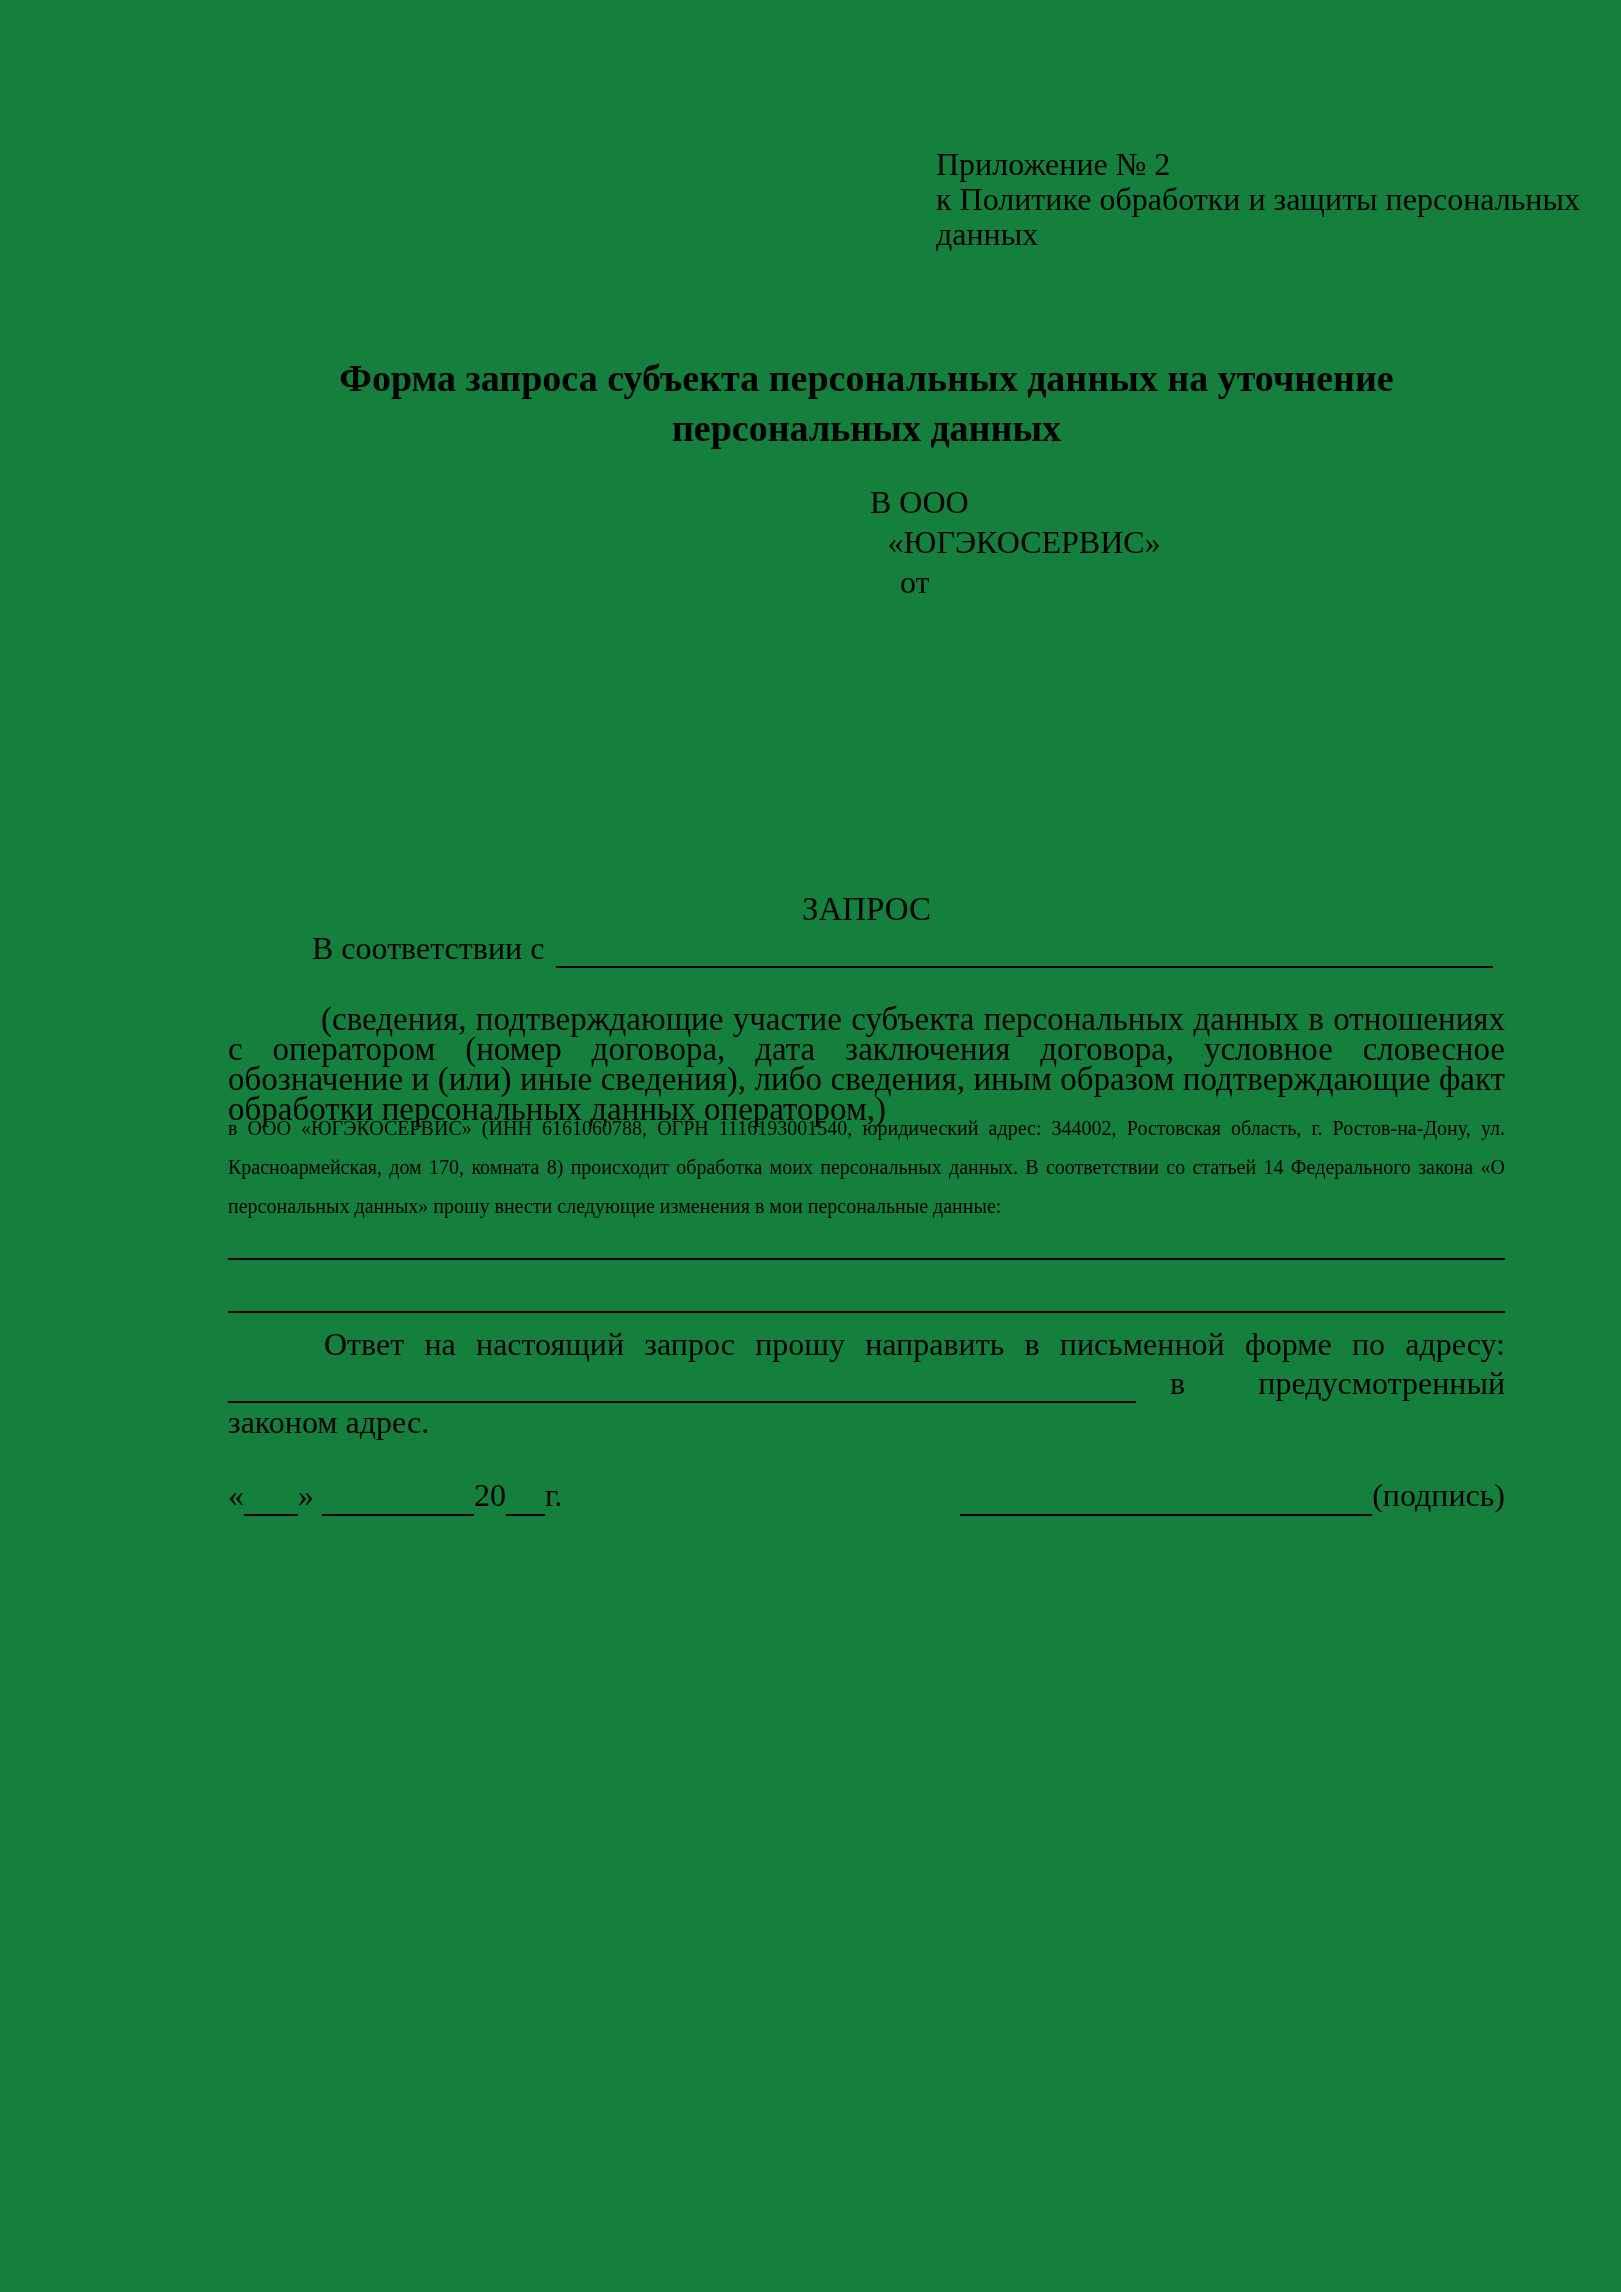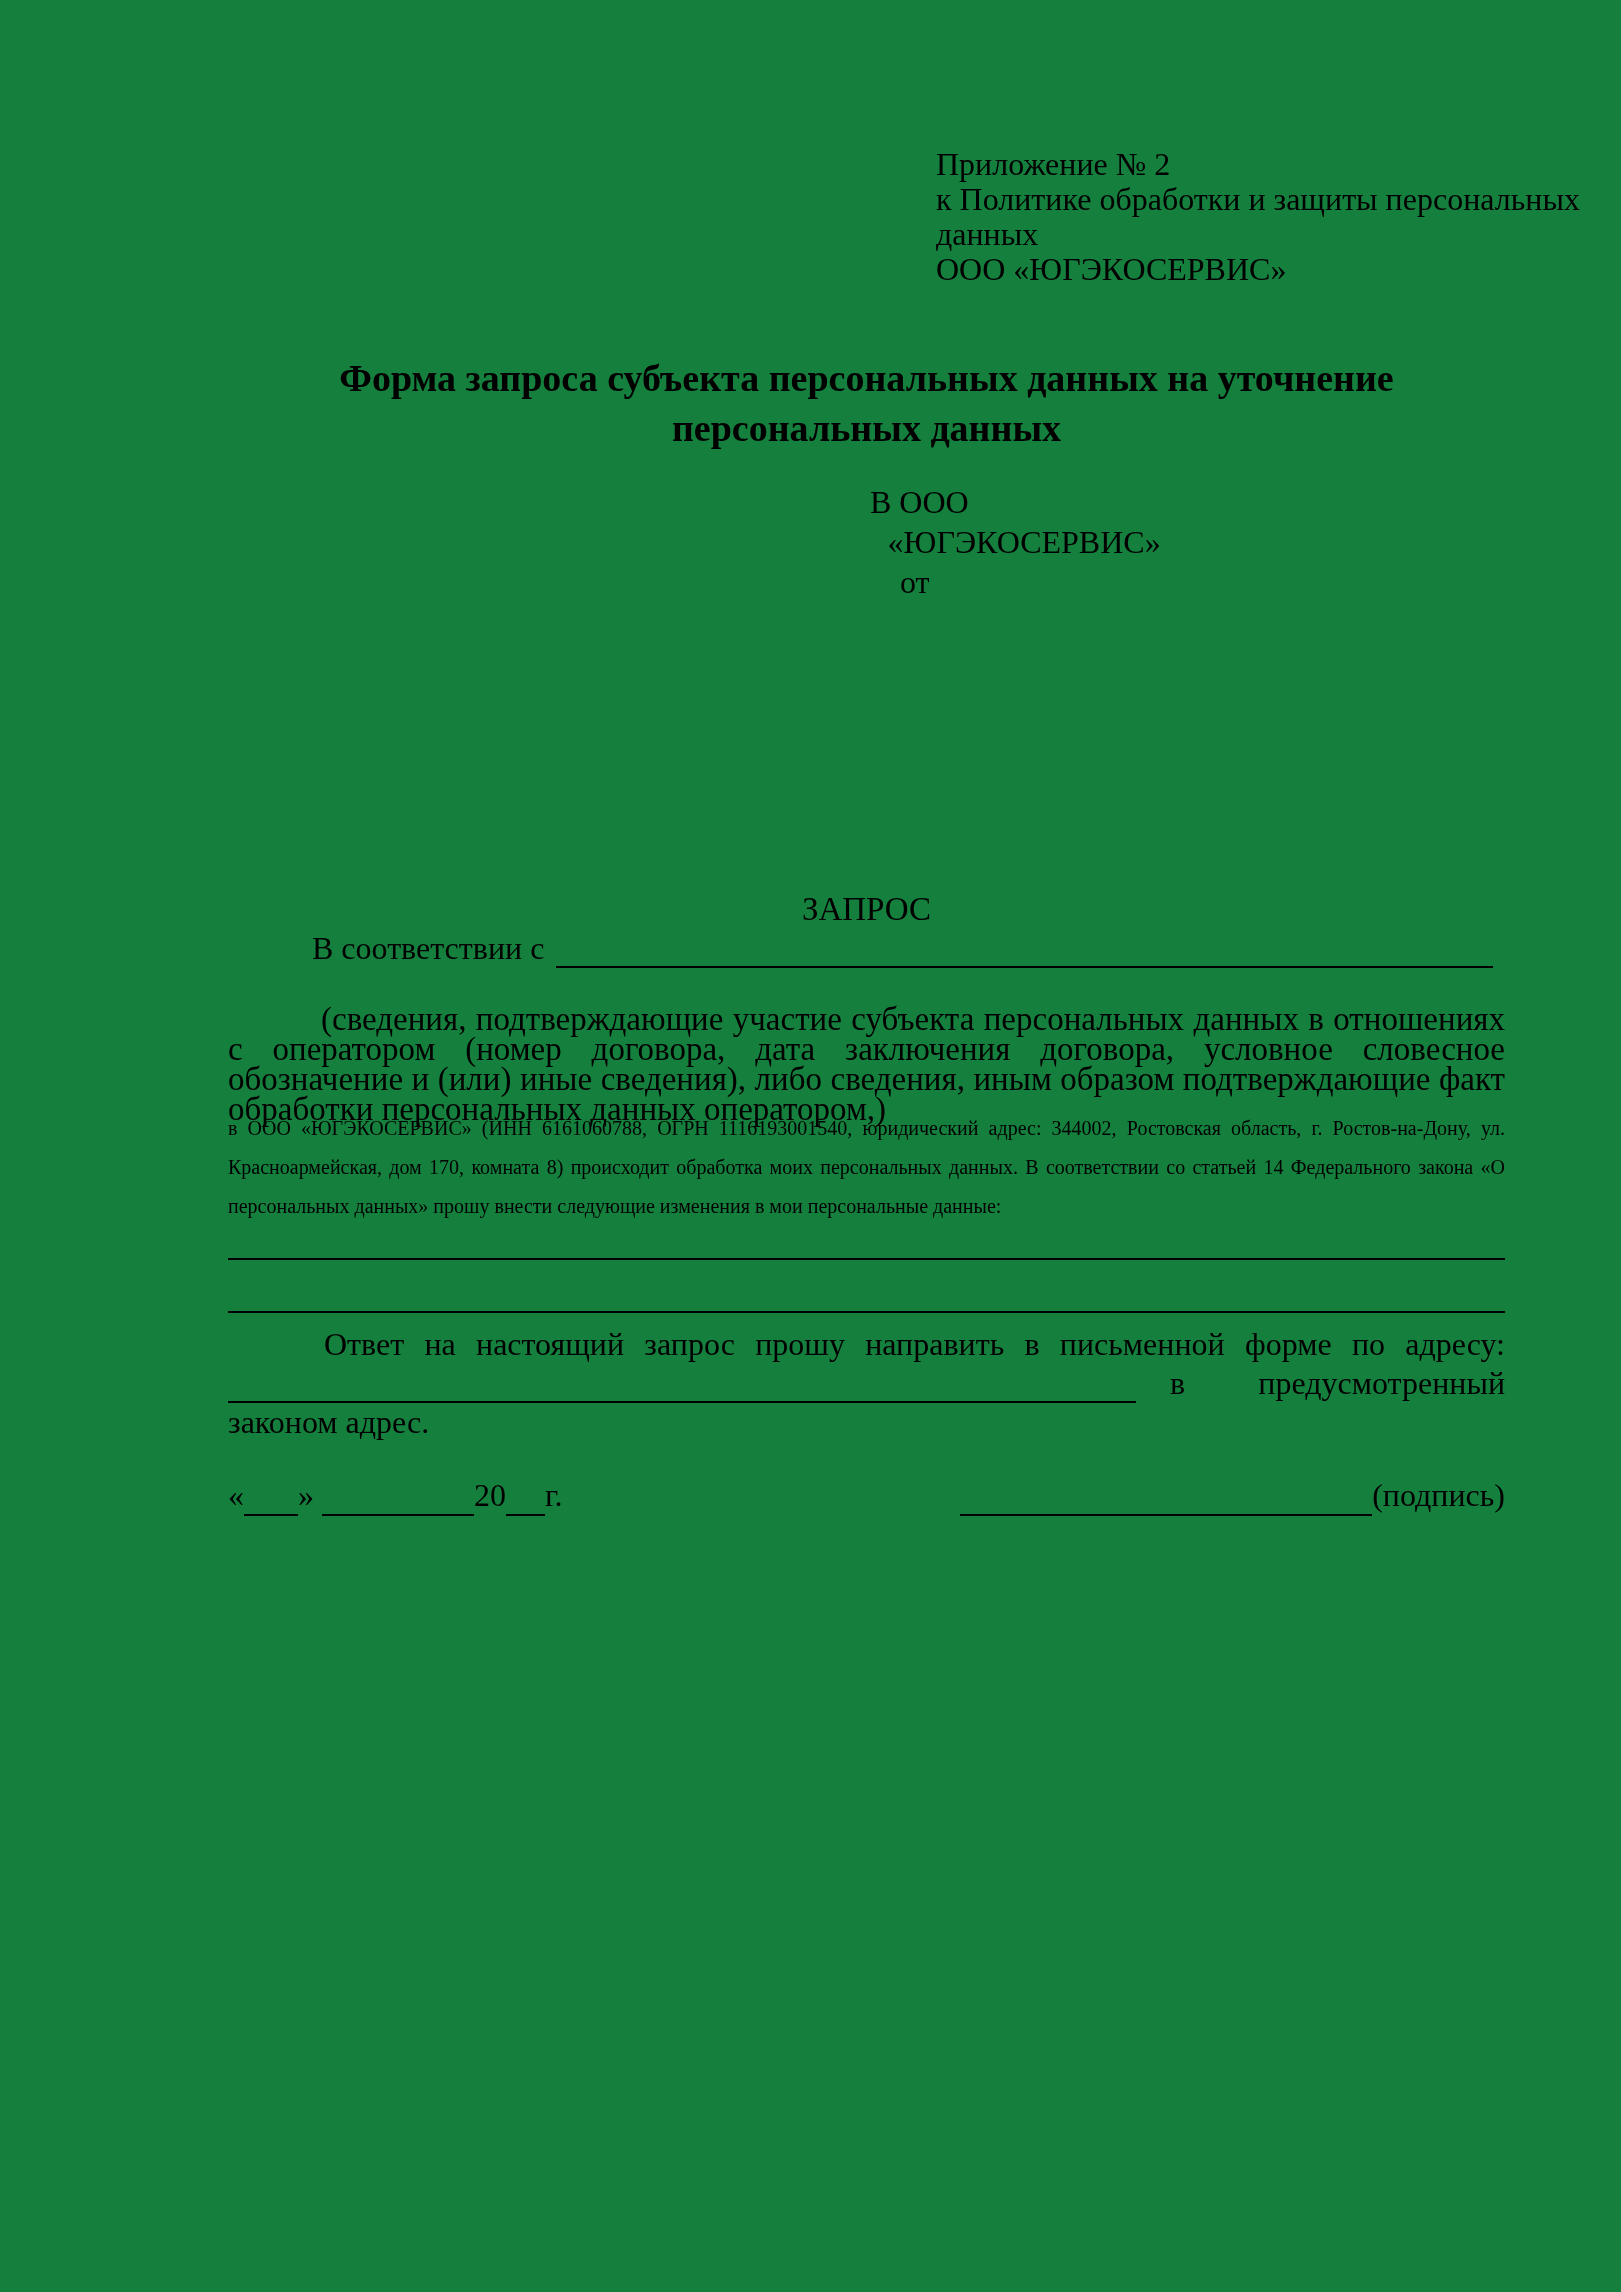--- a/index.html
+++ b/index.html
@@ -98,21 +98,20 @@
 </style>
 </head>
 <body>
 
 <div class="page">
 
   <div class="header-block">
     <div>Приложение № 2</div>
     <div>к Политике обработки и защиты персональных</div>
     <div>данных</div>
-    <div>ООО «ЮГЭКОСЕРВИС»</div>
   </div>
 
   <div class="doc-title">Форма запроса субъекта персональных данных на уточнение персональных данных</div>
 
   <div class="addressee">
     <div class="l1">В ООО</div>
     <div class="l2">«ЮГЭКОСЕРВИС»</div>
     <div class="l3">от</div>
   </div>
 

